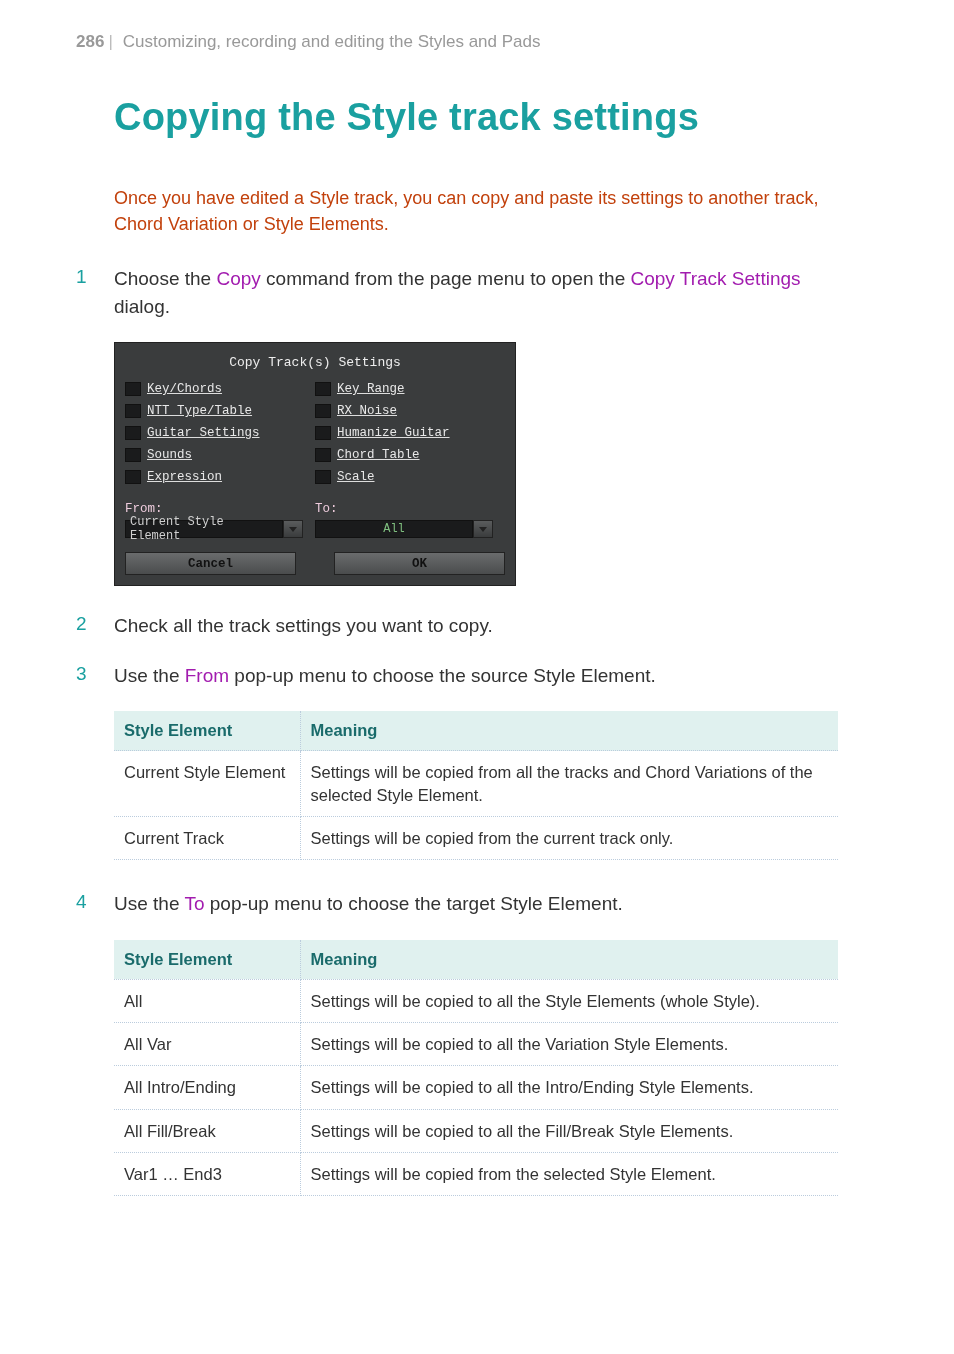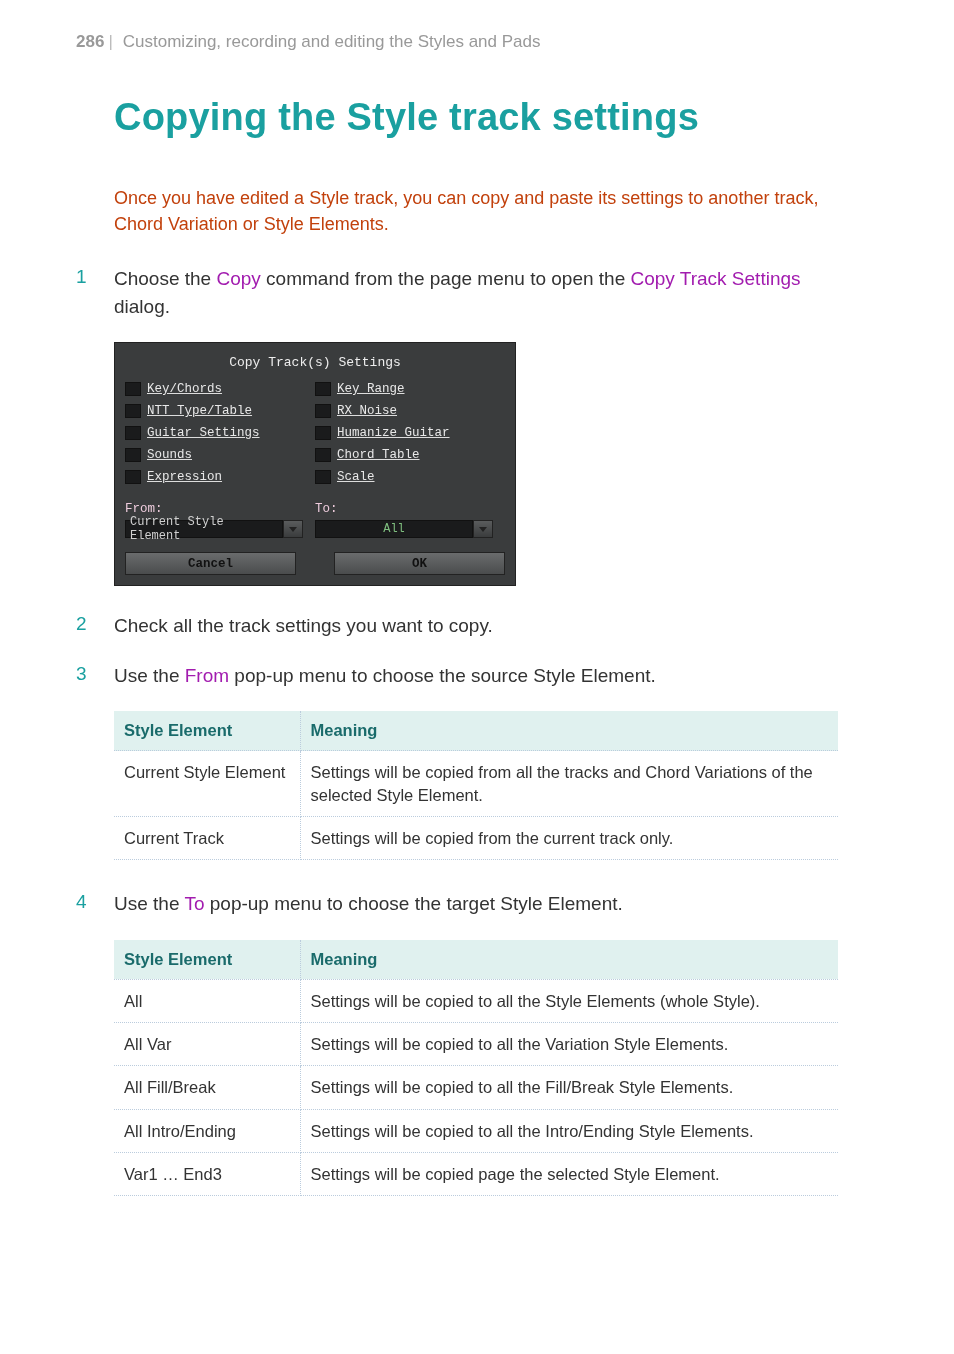--- a/index.html
+++ b/index.html
@@ -178,27 +178,27 @@
     </tr>
     <tr>
           <td>All</td>
           <td>Settings will be copied to all the Style Elements (whole Style).</td>
         </tr>
     <tr>
           <td>All Var</td>
           <td>Settings will be copied to all the Variation Style Elements.</td>
         </tr>
     <tr>
+          <td>All Intro/Ending</td>
+          <td>Settings will be copied to all the Intro/Ending Style Elements.</td>
+        </tr>
+    <tr>
           <td>All Fill/Break</td>
           <td>Settings will be copied to all the Fill/Break Style Elements.</td>
         </tr>
     <tr>
-          <td>All Intro/Ending</td>
-          <td>Settings will be copied to all the Intro/Ending Style Elements.</td>
-        </tr>
-    <tr>
           <td>Var1 … End3</td>
-          <td>Settings will be copied page the selected Style Element.</td>
+          <td>Settings will be copied from the selected Style Element.</td>
         </tr>
   </tbody>
     </table>
 
 </div>
 
 </body></html>

